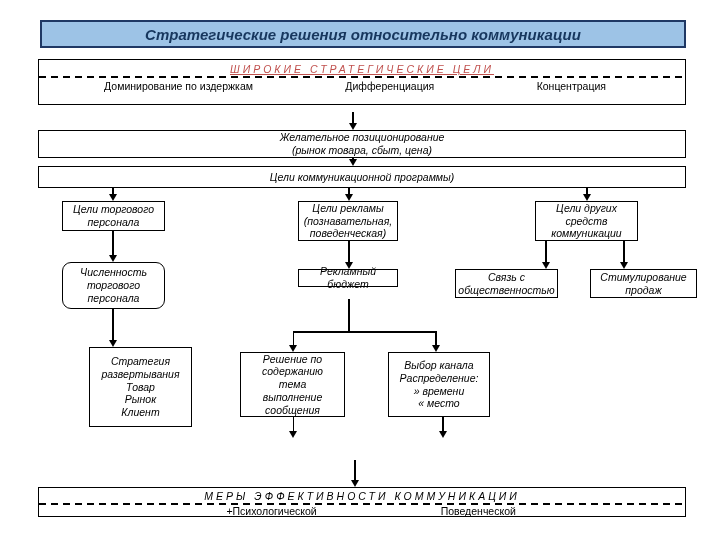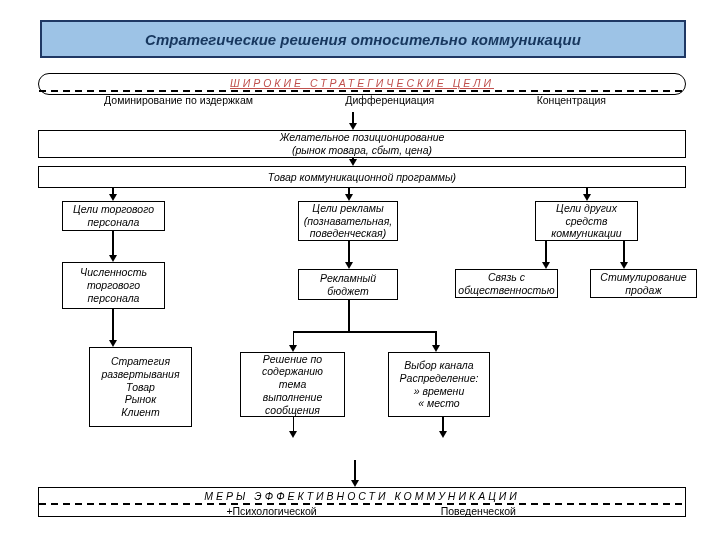--- a/index.html
+++ b/index.html
@@ -3,21 +3,21 @@
 <meta charset="utf-8">
 <style>
   * { margin:0; padding:0; box-sizing:border-box; }
   html,body { background:#fff; }
   #stage {
     position:relative; width:720px; height:540px; background:#ffffff;
     font-family:"Liberation Sans", sans-serif; overflow:hidden;
   }
   
   .titlebar {
-    position:absolute; left:40px; top:20px; width:646px; height:38px;
+    position:absolute; left:40px; top:20px; width:646px; height:28px;
     background:#9DC3E6; border:2px solid #1F3864;
     display:flex; align-items:center; justify-content:center;
     font-size:15px; font-weight:bold; font-style:italic; color:#17375E;
   }
   
   .node {
     position:absolute; background:#fff; border:1.2px solid #000;
     display:flex; align-items:center; justify-content:center;
     text-align:center; font-style:italic; font-size:10.5px; line-height:12.8px;
     color:#000; white-space:pre-line; padding:1px 2px;
@@ -52,58 +52,58 @@
 </style>
 </head>
 <body>
 
 <div id="stage">
 
   <div class="titlebar">
     <span>Стратегические решения относительно коммуникации</span>
   </div>
 
-  <div class="band" style="top:73px;height:22px;border-radius:12px;">
+  <div class="band" style="top:59px;height:46px;">
     <div class="heading red" style="top:3px;">ШИРОКИЕ СТРАТЕГИЧЕСКИЕ ЦЕЛИ</div>
     <div class="dashline" style="top:16px;"></div>
     <div class="item" style="top:20px;left:21.6%;">Доминирование по издержкам</div>
     <div class="item" style="top:20px;left:54.3%;">Дифференциация</div>
     <div class="item" style="top:20px;left:82.4%;">Концентрация</div>
   </div>
 
   <div class="node" style="left:38px;top:130px;width:648px;height:28px;">
     <span>Желательное позиционирование
 (рынок товара, сбыт, цена)</span>
   </div>
 
   <div class="node" style="left:38px;top:166px;width:648px;height:22px;">
-    <span>Товар коммуникационной программы)</span>
+    <span>Цели коммуникационной программы)</span>
   </div>
 
   <div class="node" style="left:62px;top:201px;width:103px;height:30px;">
     <span>Цели торгового
 персонала</span>
   </div>
   <div class="node" style="left:535px;top:201px;width:103px;height:40px;">
     <span>Цели других
 средств
 коммуникации</span>
   </div>
   <div class="node" style="left:298px;top:201px;width:100px;height:40px;">
     <span>Цели рекламы
 (познавательная,
 поведенческая)</span>
   </div>
 
-  <div class="node" style="left:62px;top:262px;width:103px;height:47px;">
+  <div class="node" style="left:62px;top:262px;width:103px;height:47px;border-radius:9px;">
     <span>Численность
 торгового
 персонала</span>
   </div>
-  <div class="node" style="left:298px;top:269px;width:100px;height:31px;">
+  <div class="node" style="left:298px;top:269px;width:100px;height:18px;">
     <span>Рекламный
 бюджет</span>
   </div>
   <div class="node" style="left:590px;top:269px;width:107px;height:29px;">
     <span>Стимулирование
 продаж</span>
   </div>
   <div class="node" style="left:455px;top:269px;width:103px;height:29px;">
     <span>Связь с
 общественностью</span>

